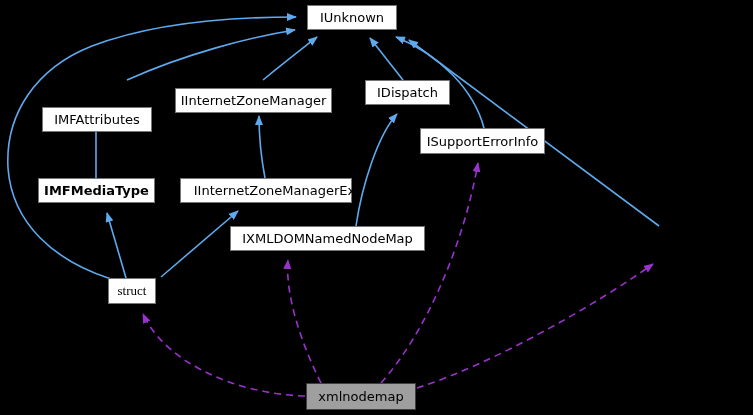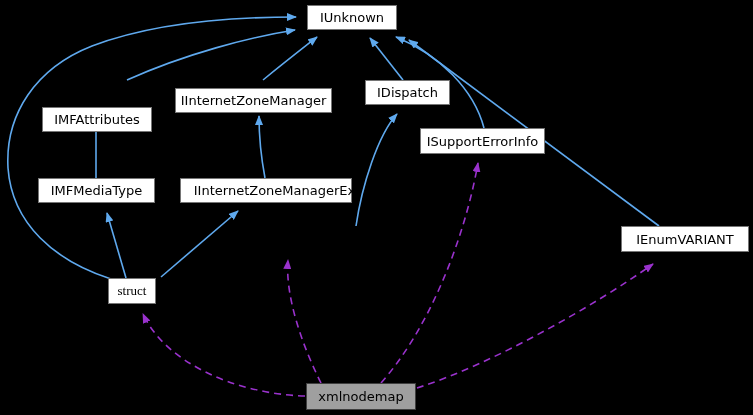--- a/index.html
+++ b/index.html
@@ -57,24 +57,24 @@
   <div class="node" style="left:307px;top:5px;width:90px;height:25px;">IUnknown</div>
 
   <div class="node" style="left:42px;top:80px;width:110px;height:25px;margin-top:27px;">IMFAttributes</div>
 
   <div class="node" style="left:175px;top:80px;width:157px;height:25px;margin-top:8px;">IInternetZoneManager</div>
 
   <div class="node" style="left:365px;top:80px;width:85px;height:25px;">IDispatch</div>
 
   <div class="node" style="left:420px;top:128px;width:125px;height:26px;">ISupportErrorInfo</div>
 
-  <div class="node" style="left:38px;top:178px;width:117px;height:25px;">IMFMediaType</div>
+  <div class="node" style="left:38px;top:178px;width:117px;height:25px;font-weight:bold;">IMFMediaType</div>
 
   <div class="node" style="left:180px;top:178px;width:172px;height:25px;padding-left:17px;">IInternetZoneManagerEx</div>
 
+  <div class="node" style="left:230px;top:226px;width:195px;height:25px;">IXMLDOMNamedNodeMap</div>
 
-  <div class="node" style="left:621px;top:226px;width:128px;height:26px;">IEnumVARIANT</div>
 
   <div class="node" style="left:108px;top:278px;width:48px;height:26px;font-family:Liberation Serif, serif;">struct</div>
 
   <div class="node highlight" style="left:306px;top:383px;width:110px;height:27px;">xmlnodemap</div>
 
 </div>
 
 </body></html>

